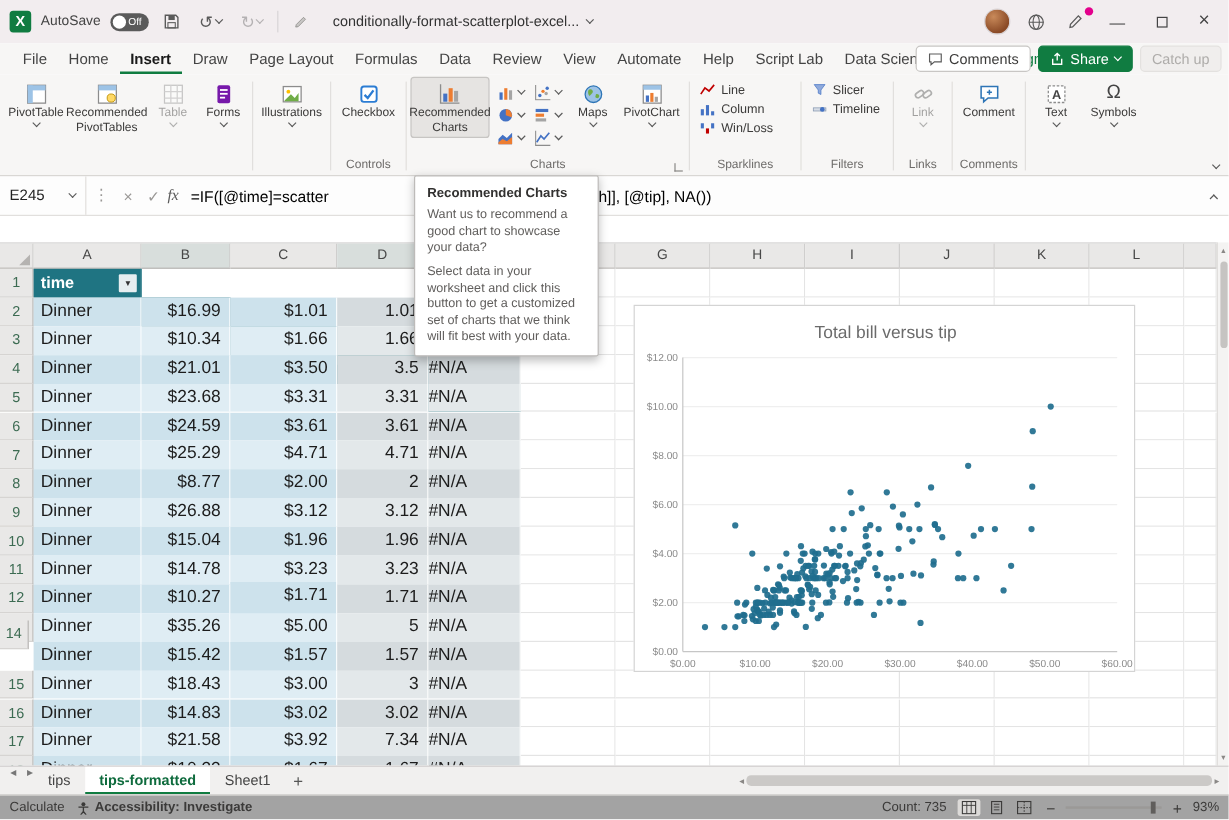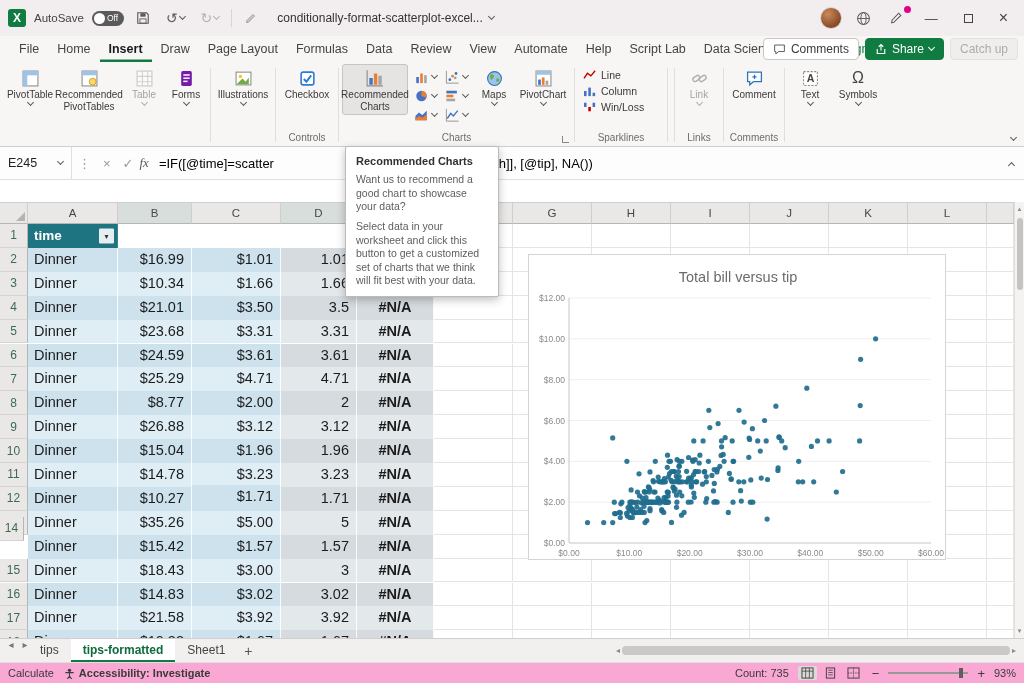--- a/index.html
+++ b/index.html
@@ -84,21 +84,21 @@
   .rh{background:#e9e8e7;border-right:1px solid #b8b6b4;border-bottom:1px solid #d6d4d2;font-size:12px;color:#3c6b52;
       display:flex;align-items:center;justify-content:center;}
   .thc{background:#1f7482;color:#fff;font-weight:bold;font-size:13.5px;display:flex;align-items:center;
        padding-left:6px;border-right:1px solid #39828f;position:relative;white-space:nowrap;}
   .thc .flt{position:absolute;right:3px;top:50%;transform:translateY(-50%);width:15px;height:15px;background:#e6eef0;
             color:#333;font-size:8px;display:flex;align-items:center;justify-content:center;border-radius:1px;}
   .dc{font-size:14.5px;color:#1c1c1c;white-space:nowrap;overflow:hidden;border-right:1px solid rgba(255,255,255,.85);}
   .ca{padding-left:6px;}
   .cb{text-align:right;padding-right:7px;}
   .cd{text-align:right;padding-right:7px;}
-  .ce{text-align:center;font-weight:bold;}
+  .ce{text-align:left;}
   .ca.b1,.cb.b1{background:#cde2ec;} .ca.b2,.cb.b2{background:#dfedf4;}
   .grey.b1{background:#d5dbde;} .grey.b2{background:#e3e8ea;}
   .ec{background:#fff;border-right:1px solid #e4e4e4;border-bottom:1px solid #e4e4e4;}
 
   
   #chart{position:absolute;left:528px;top:51px;width:418px;height:306px;background:#fff;border:1px solid #d4d4d4;z-index:5;}
 
   
   #vscroll{position:absolute;left:1014px;top:202px;width:10px;height:436px;background:#f4f3f2;border-left:1px solid #e1dfdd;
            font-size:7px;color:#8a8886;text-align:center;}
@@ -116,21 +116,21 @@
             display:flex;align-items:stretch;}
   .navarr{width:18px;display:flex;align-items:center;justify-content:center;color:#777;font-size:10px;cursor:pointer;}
   #sheet-tabs{display:flex;align-items:stretch;margin-left:28px;}
   .stab{padding:0 12px;line-height:23px;font-size:12px;color:#444;cursor:pointer;}
   .stab.active{background:#fff;color:#0e6b3d;font-weight:bold;box-shadow:inset 0 -2px 0 #107c41;}
   .addsheet{width:22px;display:flex;align-items:center;justify-content:center;color:#555;font-size:14px;cursor:pointer;}
   #hscroll{position:absolute;right:8px;top:5px;width:400px;height:13px;display:flex;align-items:center;color:#8a8886;font-size:8px;gap:2px;}
   #hthumb{flex:1;height:9px;background:#cbc9c7;border-radius:4px;}
 
   
-  #statusbar{position:absolute;left:0;top:662px;width:1024px;height:21px;background:#f9a8d4;border-top:1px solid #e1dfdd;
+  #statusbar{position:absolute;left:0;top:662px;width:1024px;height:21px;background:#a3a3a3;border-top:1px solid #e1dfdd;
              display:flex;align-items:center;font-size:11px;color:#3b3a39;padding:8px 8px;gap:10px;}
   .sb-right{margin-left:auto;display:flex;align-items:center;gap:9px;}
   .viewicons{display:flex;align-items:center;gap:4px;}
   .vico{padding:1px 3px;border-radius:2px;display:flex;align-items:center;}
   .vico.active{background:#dcdad8;}
   .zoomtrack{width:80px;height:2px;background:#9b9997;position:relative;}
   .zoomknob{position:absolute;top:-4px;left:88%;width:4px;height:10px;background:#605e5c;}
   svg{display:block;}
 </style>
 </head>
@@ -432,20 +432,38 @@
               <rect x="11" y="2" width="3" height="5" fill="#4472c4"></rect>
             </svg>
           <span>Win/Loss</span>
         </button>
       </div>
       <div class="rgrouplabel" style="margin-top:auto">Sparklines</div>
     </div>
 
     <div class="rdivider"></div>
 
+    <div class="rgroup" style="width:70px">
+      <div class="rstack">
+        <button class="rsrow">
+          <svg width="14" height="12" viewBox="0 0 16 16">
+              <path d="M2 2 H14 L9.5 8 V13 L6.5 11.5 V8 Z" fill="#8faadc" stroke="#4472c4" stroke-width="0.8"></path>
+            </svg>
+          <span>Slicer</span>
+        </button>
+        <button class="rsrow">
+          <svg width="14" height="12" viewBox="0 0 16 16">
+              <rect x="1" y="6.5" width="14" height="3.5" fill="#d6dce5" stroke="#8496b0" stroke-width="0.8"></rect>
+              <circle cx="11" cy="8.2" r="2.6" fill="#4472c4"></circle>
+            </svg>
+          <span>Timeline</span>
+        </button>
+      </div>
+      <div class="rgrouplabel" style="margin-top:auto">Filters</div>
+    </div>
 
     <div class="rdivider"></div>
 
     <div class="rgroup">
       <div class="rbuttons">
         <button class="rlarge disabled" style="width:42px">
           <span class="ricon">
               <svg width="17" height="17" viewBox="0 0 16 16">
                 <rect x="1.5" y="6" width="7" height="4" rx="2" transform="rotate(-35 5 8)" fill="none" stroke="#5a5a5a" stroke-width="1.3"></rect>
                 <rect x="7.5" y="6" width="7" height="4" rx="2" transform="rotate(-35 11 8)" fill="none" stroke="#5a5a5a" stroke-width="1.3"></rect>
@@ -777,21 +795,21 @@
         <div class="ec abs" style="left:592px;top:379.5px;width:79px;height:23.9px"></div>
         <div class="ec abs" style="left:671px;top:379.5px;width:79px;height:23.9px"></div>
         <div class="ec abs" style="left:750px;top:379.5px;width:79px;height:23.9px"></div>
         <div class="ec abs" style="left:829px;top:379.5px;width:79px;height:23.9px"></div>
         <div class="ec abs" style="left:908px;top:379.5px;width:79px;height:23.9px"></div>
         <div class="ec abs" style="left:987px;top:379.5px;width:27px;height:23.9px"></div>
         <div class="rh abs" style="left:0;top:403.4px;width:28px;height:23.9px">17</div>
         <div class="dc abs ca b2" style="left:28px;top:403.4px;width:90px;height:23.9px;line-height:23.9px">Dinner</div>
         <div class="dc abs cb b2" style="left:118px;top:403.4px;width:74px;height:23.9px;line-height:23.9px">$21.58</div>
         <div class="dc abs cb b2" style="left:192px;top:403.4px;width:89px;height:23.9px;line-height:23.9px">$3.92</div>
-        <div class="dc abs cd grey b2" style="left:281px;top:403.4px;width:76px;height:23.9px;line-height:23.9px">3.92</div>
+        <div class="dc abs cd grey b2" style="left:281px;top:403.4px;width:76px;height:23.9px;line-height:23.9px">7.34</div>
         <div class="dc abs ce grey b2" style="left:357px;top:403.4px;width:77px;height:23.9px;line-height:23.9px">#N/A</div>
         <div class="ec abs" style="left:434px;top:403.4px;width:79px;height:23.9px"></div>
         <div class="ec abs" style="left:513px;top:403.4px;width:79px;height:23.9px"></div>
         <div class="ec abs" style="left:592px;top:403.4px;width:79px;height:23.9px"></div>
         <div class="ec abs" style="left:671px;top:403.4px;width:79px;height:23.9px"></div>
         <div class="ec abs" style="left:750px;top:403.4px;width:79px;height:23.9px"></div>
         <div class="ec abs" style="left:829px;top:403.4px;width:79px;height:23.9px"></div>
         <div class="ec abs" style="left:908px;top:403.4px;width:79px;height:23.9px"></div>
         <div class="ec abs" style="left:987px;top:403.4px;width:27px;height:23.9px"></div>
         <div class="rh abs" style="left:0;top:427.29999999999995px;width:28px;height:23.9px">18</div>

